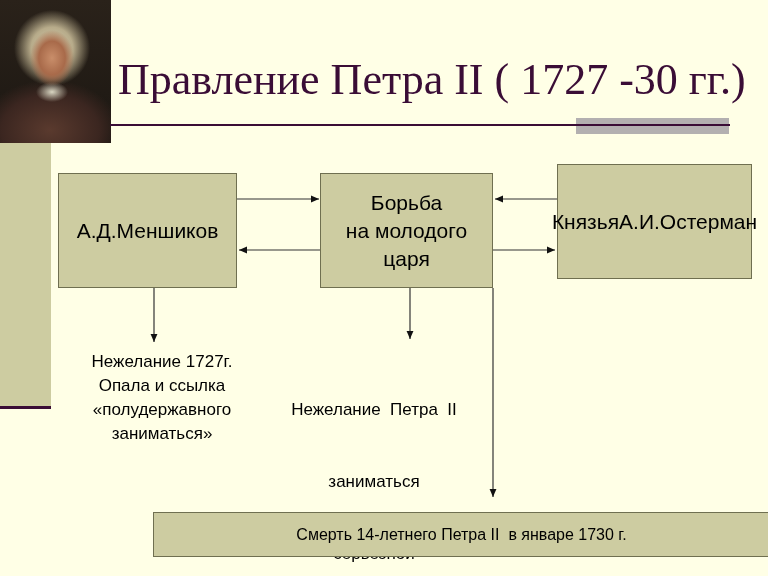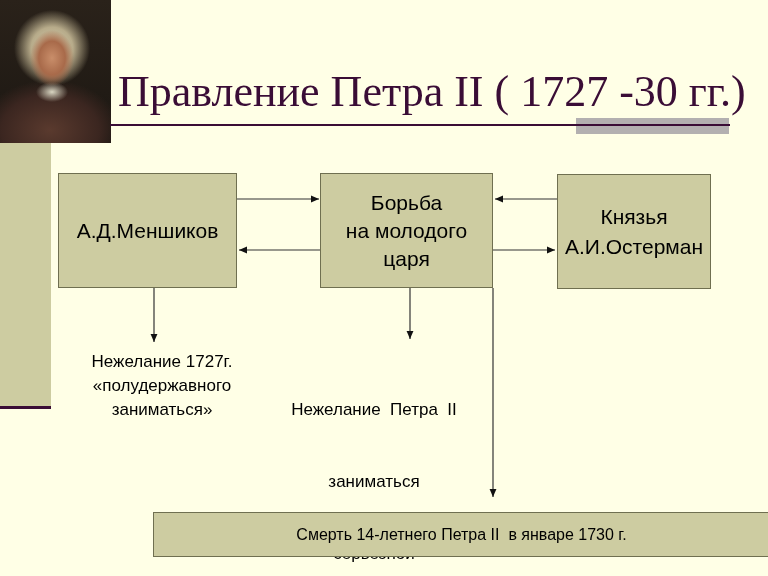--- a/index.html
+++ b/index.html
@@ -19,21 +19,21 @@
   .portrait {
     position:absolute; left:0; top:0; width:111px; height:143px;
     background:
       radial-gradient(ellipse 22px 28px at 52px 58px, #c98e6a 0%, #a86a4a 60%, rgba(0,0,0,0) 100%),
       radial-gradient(ellipse 38px 38px at 52px 48px, #d8cfb0 0%, #b7ab8a 55%, rgba(0,0,0,0) 100%),
       radial-gradient(ellipse 16px 10px at 52px 92px, #d9d6c2 0%, rgba(0,0,0,0) 100%),
       radial-gradient(ellipse 70px 50px at 50px 130px, #5a3a2e 0%, #3b2620 70%, rgba(0,0,0,0) 100%),
       linear-gradient(#2a221a, #1c1712);
   }
   .title {
-    position:absolute; left:118px; top:66px; width:650px;
+    position:absolute; left:118px; top:54px; width:650px;
     font-family:"Liberation Serif", serif; font-size:44px; color:#3a0d36;
     white-space:nowrap; letter-spacing:0px;
   }
   .title-rule {
     position:absolute; left:110px; top:124px; width:620px; height:2px;
     background:#3a0d36;
   }
   .accent-bar {
     position:absolute; left:576px; top:118px; width:153px; height:16px;
     background:#b3b0b0;
@@ -84,27 +84,28 @@
 <div class="box" style="left:58px;top:173px;width:179px;height:115px;">
   <span>А.Д.Меншиков</span>
 </div>
 
 <div class="box" style="left:320px;top:173px;width:173px;height:115px;line-height:28px;flex-direction:column;align-items:center;">
   <span>Борьба</span>
   <span>на молодого</span>
   <span>царя</span>
 </div>
 
-<div class="box" style="left:557px;top:174px;width:154px;height:115px;line-height:30px;flex-direction:column;">
+<div class="box" style="left:557px;top:164px;width:195px;height:115px;line-height:30px;flex-direction:row;">
   <span>Князья</span>
   <span>А.И.Остерман</span>
 </div>
 
 <div class="note" style="left:62px;top:350px;width:200px;">
   <div>Нежелание 1727г.</div>
+  <div>Опала и ссылка</div>
   <div>«полудержавного</div>
   <div>заниматься»</div>
 </div>
 
 <div class="note" style="left:264px;top:350px;width:220px;white-space:pre;">
   <div>Нежелание  Петра  II</div>
   <div>заниматься</div>
   <div>серьезной</div>
   
   

